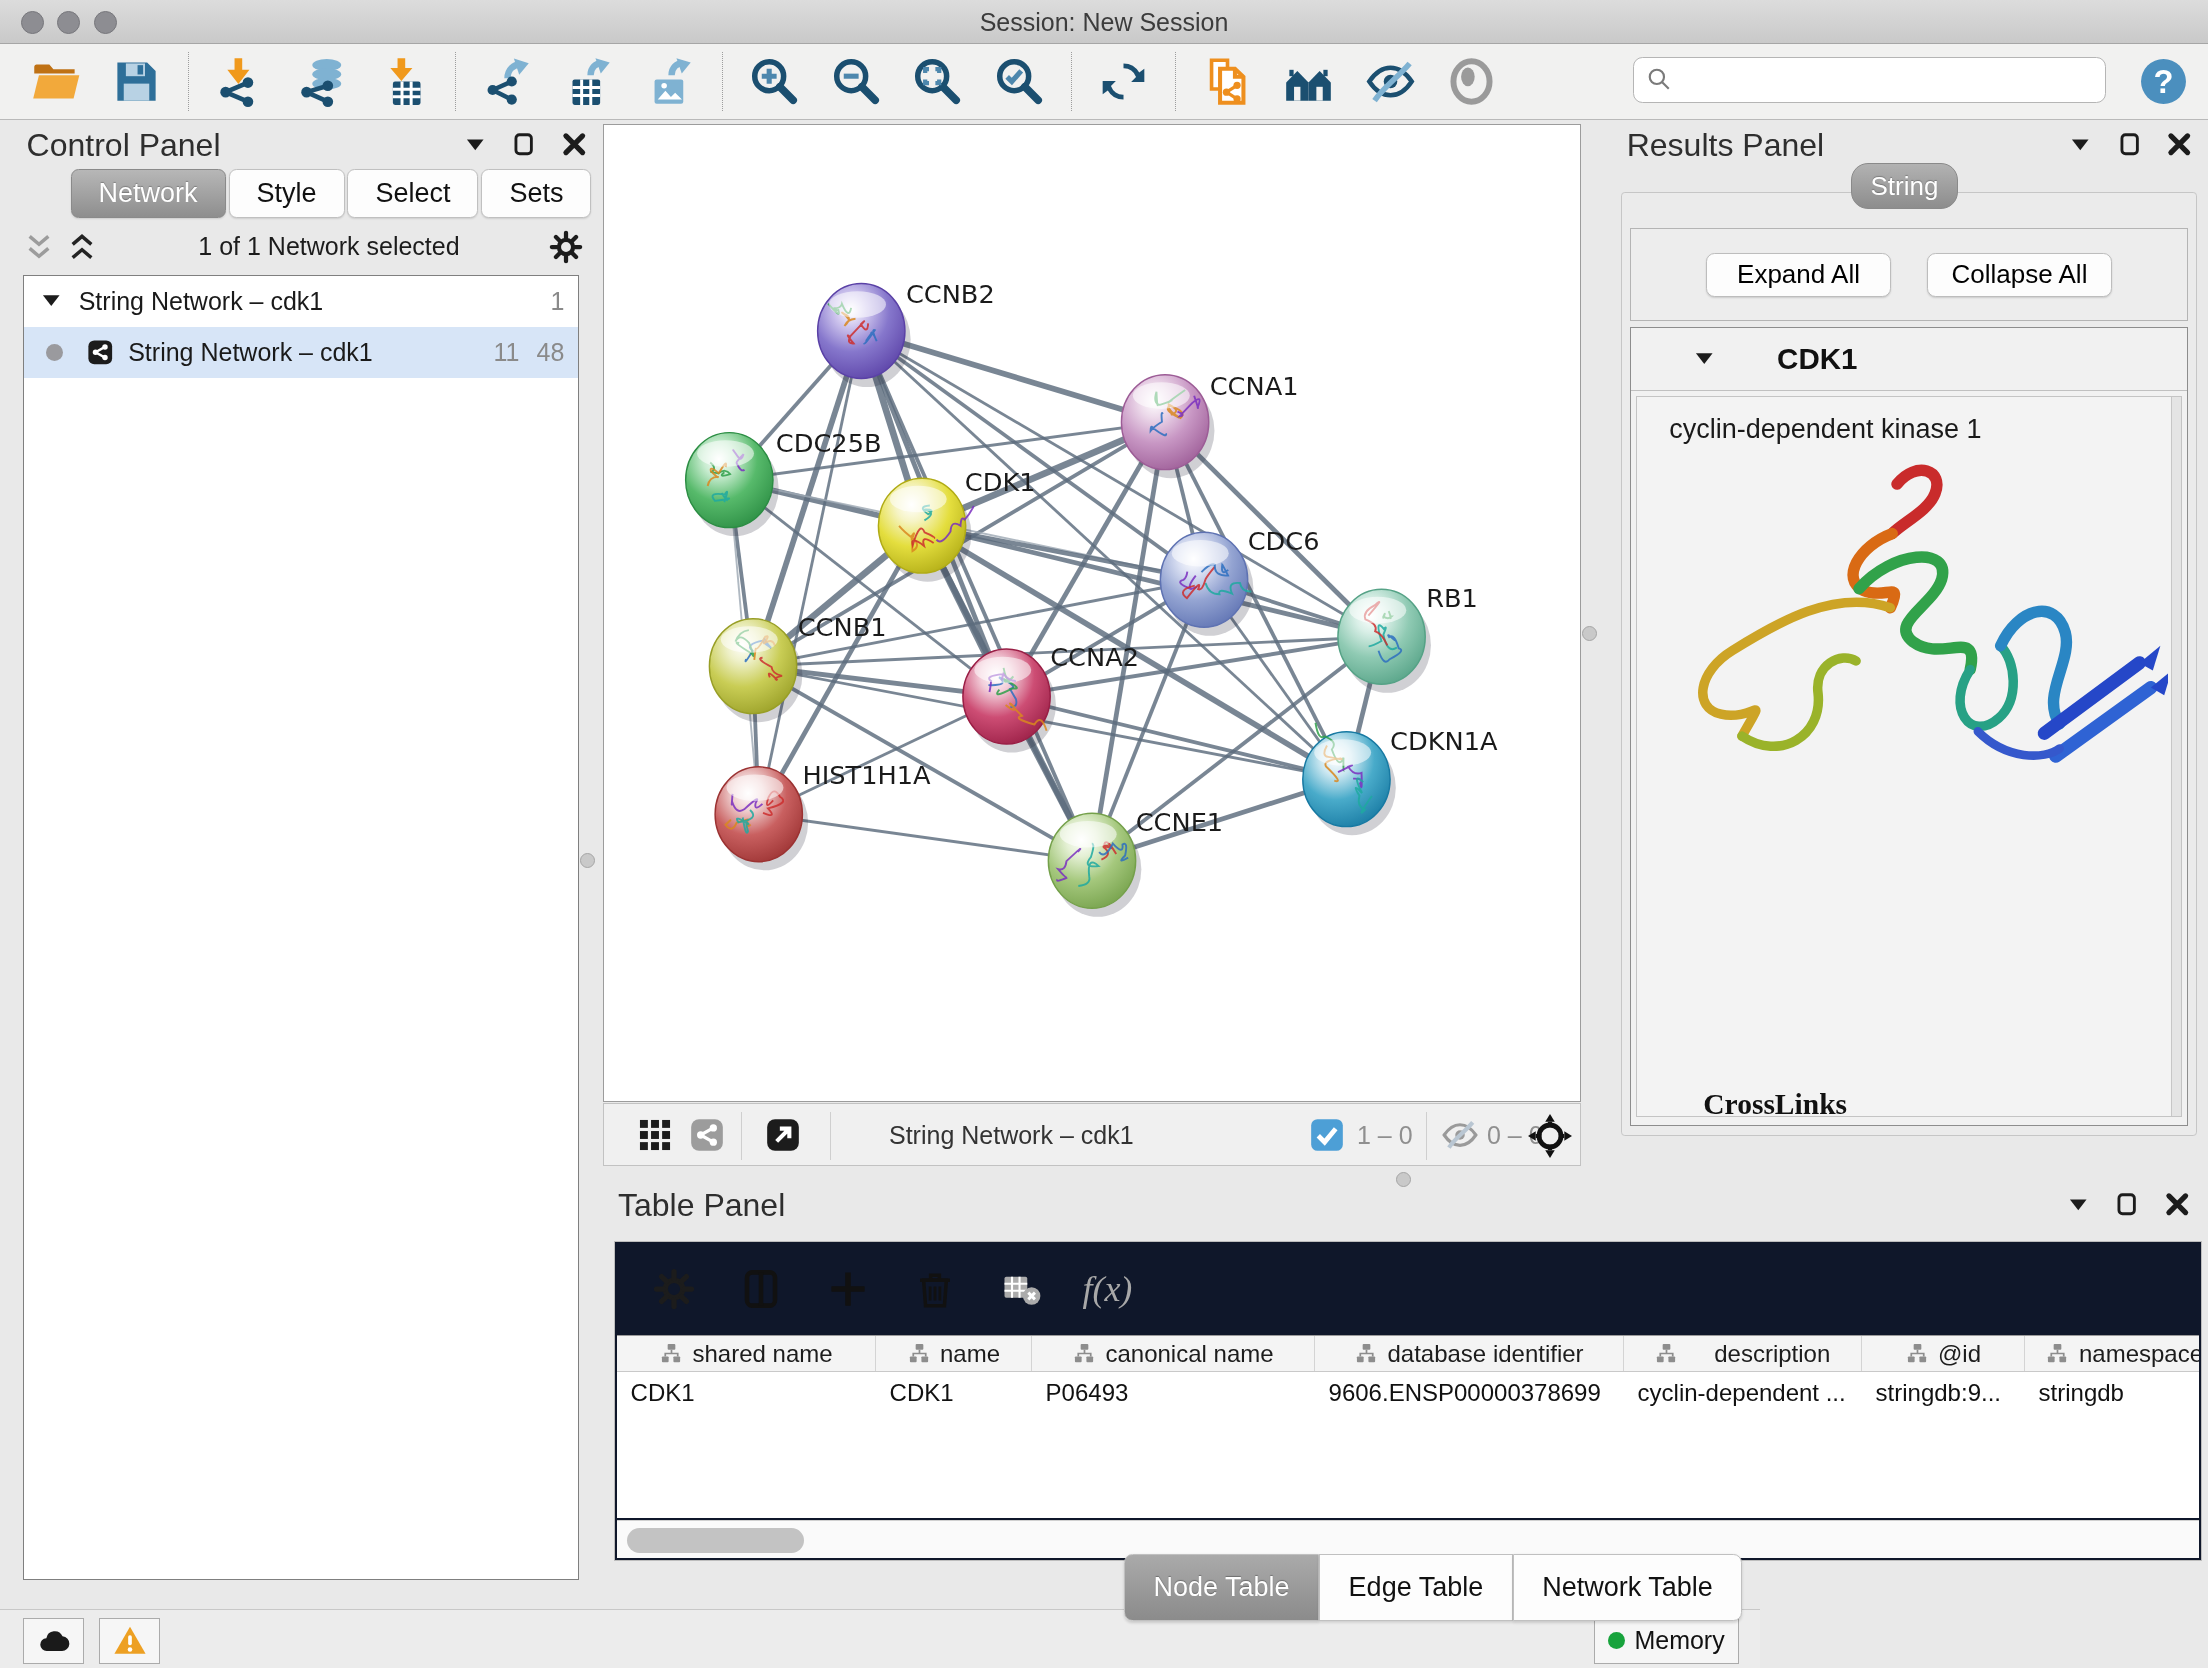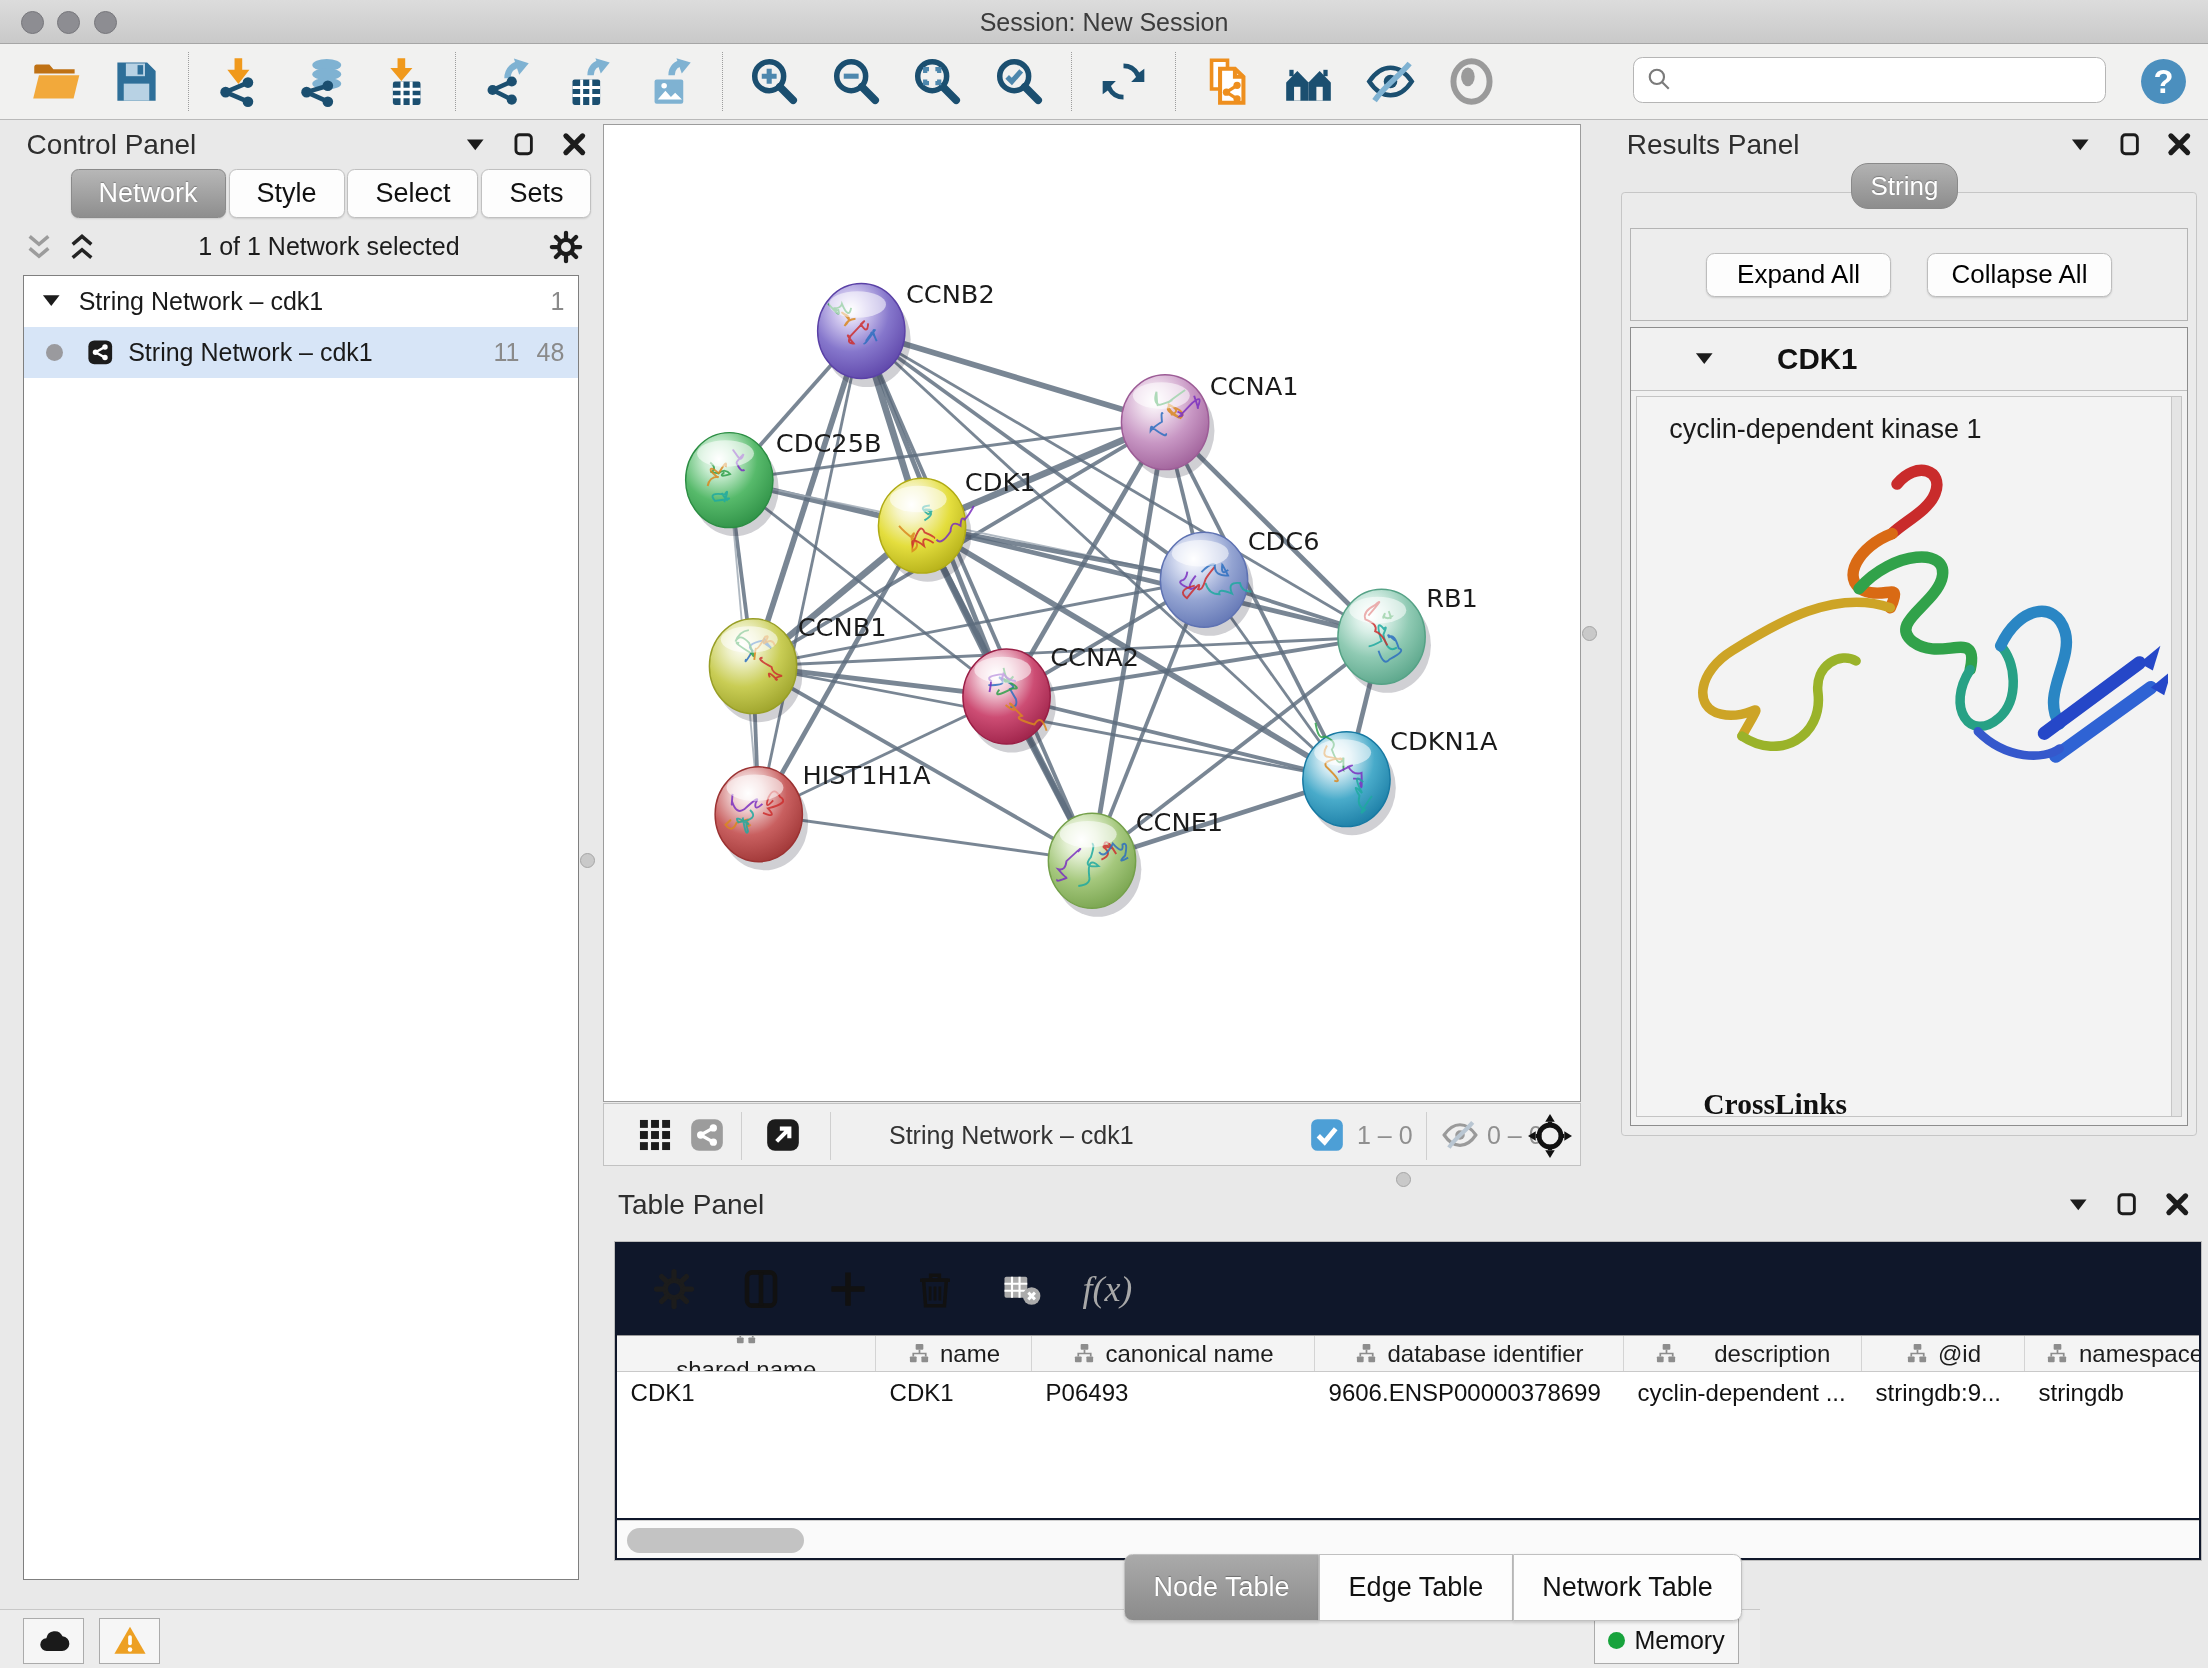--- a/index.html
+++ b/index.html
@@ -24,21 +24,21 @@
   .tb-sep { width:0; height:59px; border-left:1.9px dotted #9d9d9d; margin:0 25px; }
   .search-wrap { position:absolute; left:1633px; top:13.3px; width:473px; height:46px; background:#fff;
     border:1.9px solid #b5b5b5; border-radius:9.5px; display:flex; align-items:center; padding:0 11.4px; }
   .search-wrap svg { width:28.5px; height:28.5px; }
   .search-input { border:none; outline:none; flex:1; font-size:23px; margin-left:7.6px; background:transparent; }
   .help-btn { position:absolute; left:2139px; top:13.3px; width:49px; height:49px; }
   .help-btn svg { width:49px; height:49px; }
 
   
   .panel-head { position:absolute; height:38px; display:flex; align-items:center; }
-  .p-title { font-size:28px; color:#2e2e2e; }
+  .p-title { font-size:32px; color:#2e2e2e; }
   .p-controls { position:absolute; right:9.5px; top:3.8px; display:flex; gap:21px; align-items:center; }
   .p-controls .pc-ic { width:28.5px; height:28.5px; }
   .p-controls svg { width:28.5px; height:28.5px; }
 
   
   #control-panel { position:absolute; left:7.6px; top:126px; width:590px; height:1484px; }
   #cp-tabs { position:absolute; left:55px; top:43px; display:flex; gap:2.9px;padding-left:8px; }
   .tab-pill { height:49px; padding:0 27px; display:flex; align-items:center; justify-content:center;
     font-size:27px; background:#fdfdfd; border:1px solid #c0c0c0; border-radius:7.6px; color:#111;
     box-shadow:0 1px 1.9px rgba(0,0,0,.12); }
@@ -804,21 +804,21 @@
                 <path d="M2 9h13M2 13h13M6.3 5v12M10.6 5v12"></path>
               </g>
               <circle cx="17.5" cy="16" r="5" fill="#ababab"></circle>
               <path d="M15.6 14.1l3.8 3.8M19.4 14.1l-3.8 3.8" stroke="#fff" stroke-width="1.7"></path>
             </svg>
           </span>
         <span class="fx-label">f(x)</span>
       </div>
       <div class="tp-table">
         <div class="tp-hrow" id="tp-header">
-            <div class="tp-hcell" style="width: 259px; flex-direction: column;">
+            <div class="tp-hcell" style="width: 259px;">
               <span style="width: 23px; height: 23px; display: inline-flex;">
                 <svg viewBox="0 0 24 24">
                   <g fill="#8d8d8d">
                     <rect x="8" y="2" width="8" height="6" rx="1"></rect>
                     <rect x="2" y="15" width="7" height="6" rx="1"></rect>
                     <rect x="14" y="15" width="7" height="6" rx="1"></rect>
                   </g>
                   <path d="M12 8v4M5.5 15v-3h13v3" stroke="#8d8d8d" stroke-width="1.8" fill="none"></path>
                 </svg>
               </span>

